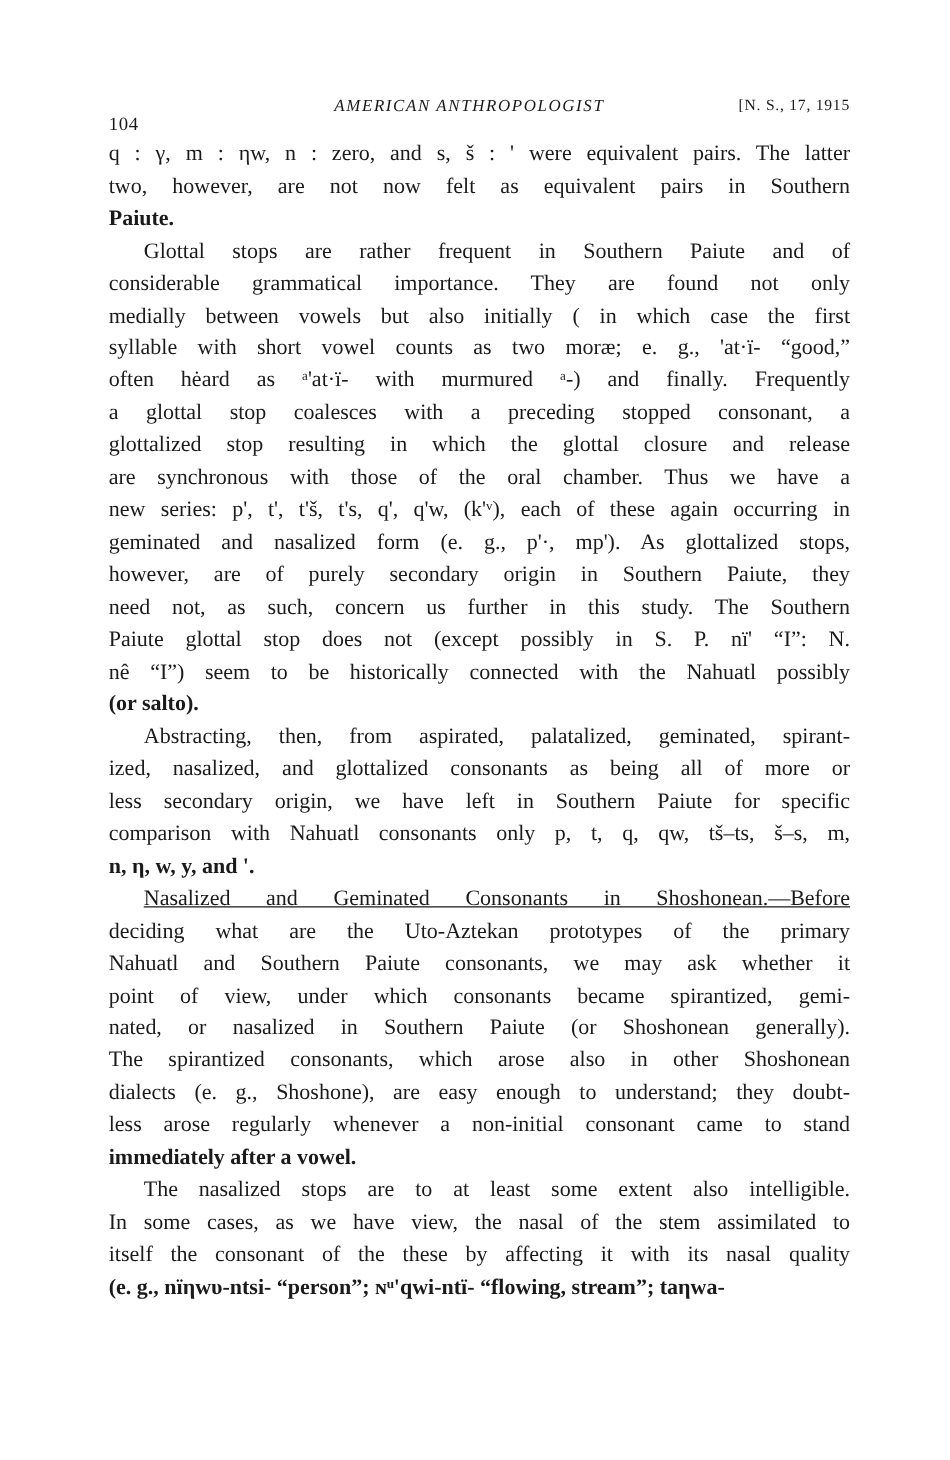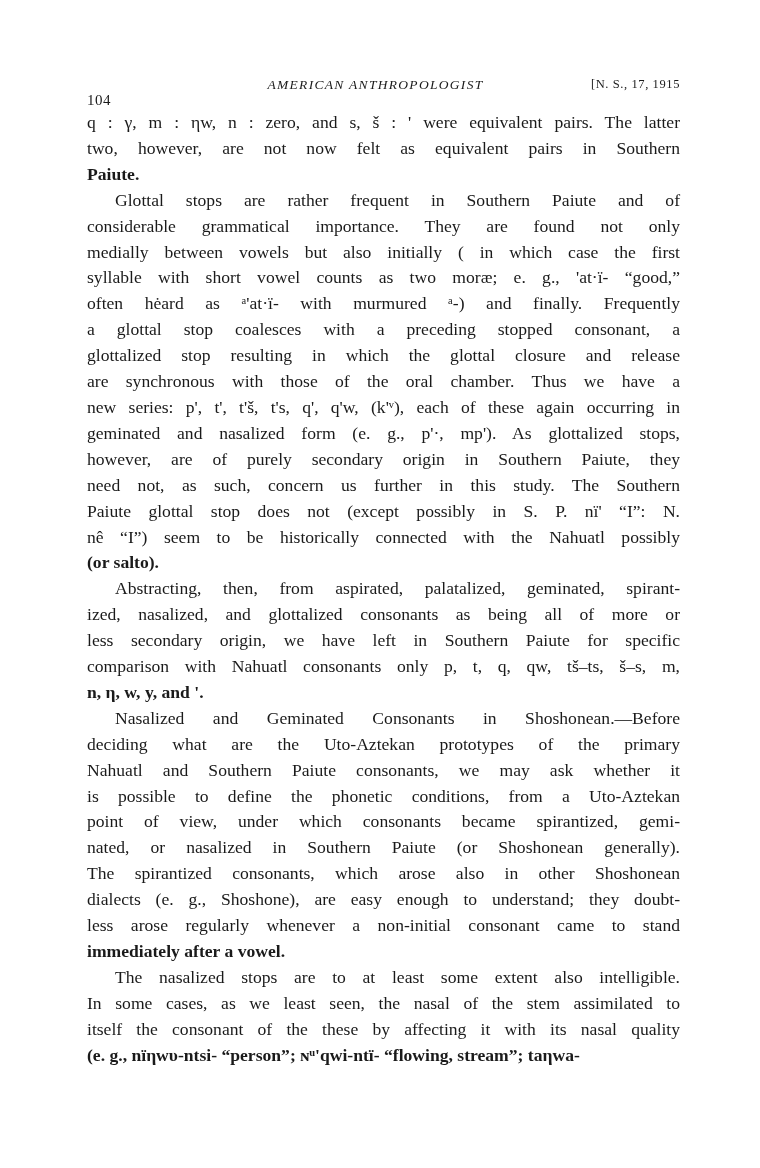--- a/index.html
+++ b/index.html
@@ -50,31 +50,30 @@
         <span class="line last">(or salto).</span>
       </p>
       <p>
         <span class="line" style="padding-left: 28px;">Abstracting, then, from aspirated, palatalized, geminated, spirant-</span>
         <span class="line">ized, nasalized, and glottalized consonants as being all of more or</span>
         <span class="line">less secondary origin, we have left in Southern Paiute for specific</span>
         <span class="line">comparison with Nahuatl consonants only p, t, q, qw, tš–ts, š–s, m,</span>
         <span class="line last">n, η, w, y, and '.</span>
       </p>
       <p>
-        <span class="line" style="padding-left: 28px;">Nasalized and Geminated Consonants in Shoshonean.—Before</span>
+        <span class="line" style="padding-left: 28px; text-decoration: underline;">Nasalized and Geminated Consonants in Shoshonean.—Before</span>
         <span class="line">deciding what are the Uto-Aztekan prototypes of the primary</span>
         <span class="line">Nahuatl and Southern Paiute consonants, we may ask whether it</span>
-        <span class="line">is possible to define the phonetic conditions, from a Uto-Aztekan</span>
         <span class="line">point of view, under which consonants became spirantized, gemi-</span>
         <span class="line">nated, or nasalized in Southern Paiute (or Shoshonean generally).</span>
         <span class="line">The spirantized consonants, which arose also in other Shoshonean</span>
         <span class="line">dialects (e. g., Shoshone), are easy enough to understand; they doubt-</span>
         <span class="line">less arose regularly whenever a non-initial consonant came to stand</span>
         <span class="line last">immediately after a vowel.</span>
       </p>
       <p>
         <span class="line" style="padding-left: 28px;">The nasalized stops are to at least some extent also intelligible.</span>
-        <span class="line">In some cases, as we least seen, the nasal of the stem assimilated to</span>
+        <span class="line">In some cases, as we have view, the nasal of the stem assimilated to</span>
         <span class="line">itself the consonant of the these by affecting it with its nasal quality</span>
         <span class="line last">(e. g., nïηwυ-ntsi- “person”; ɴᵘ'qwi-ntï- “flowing, stream”; taηwa-</span>
       </p>
     </div>
 </div>
 
 </body></html>

